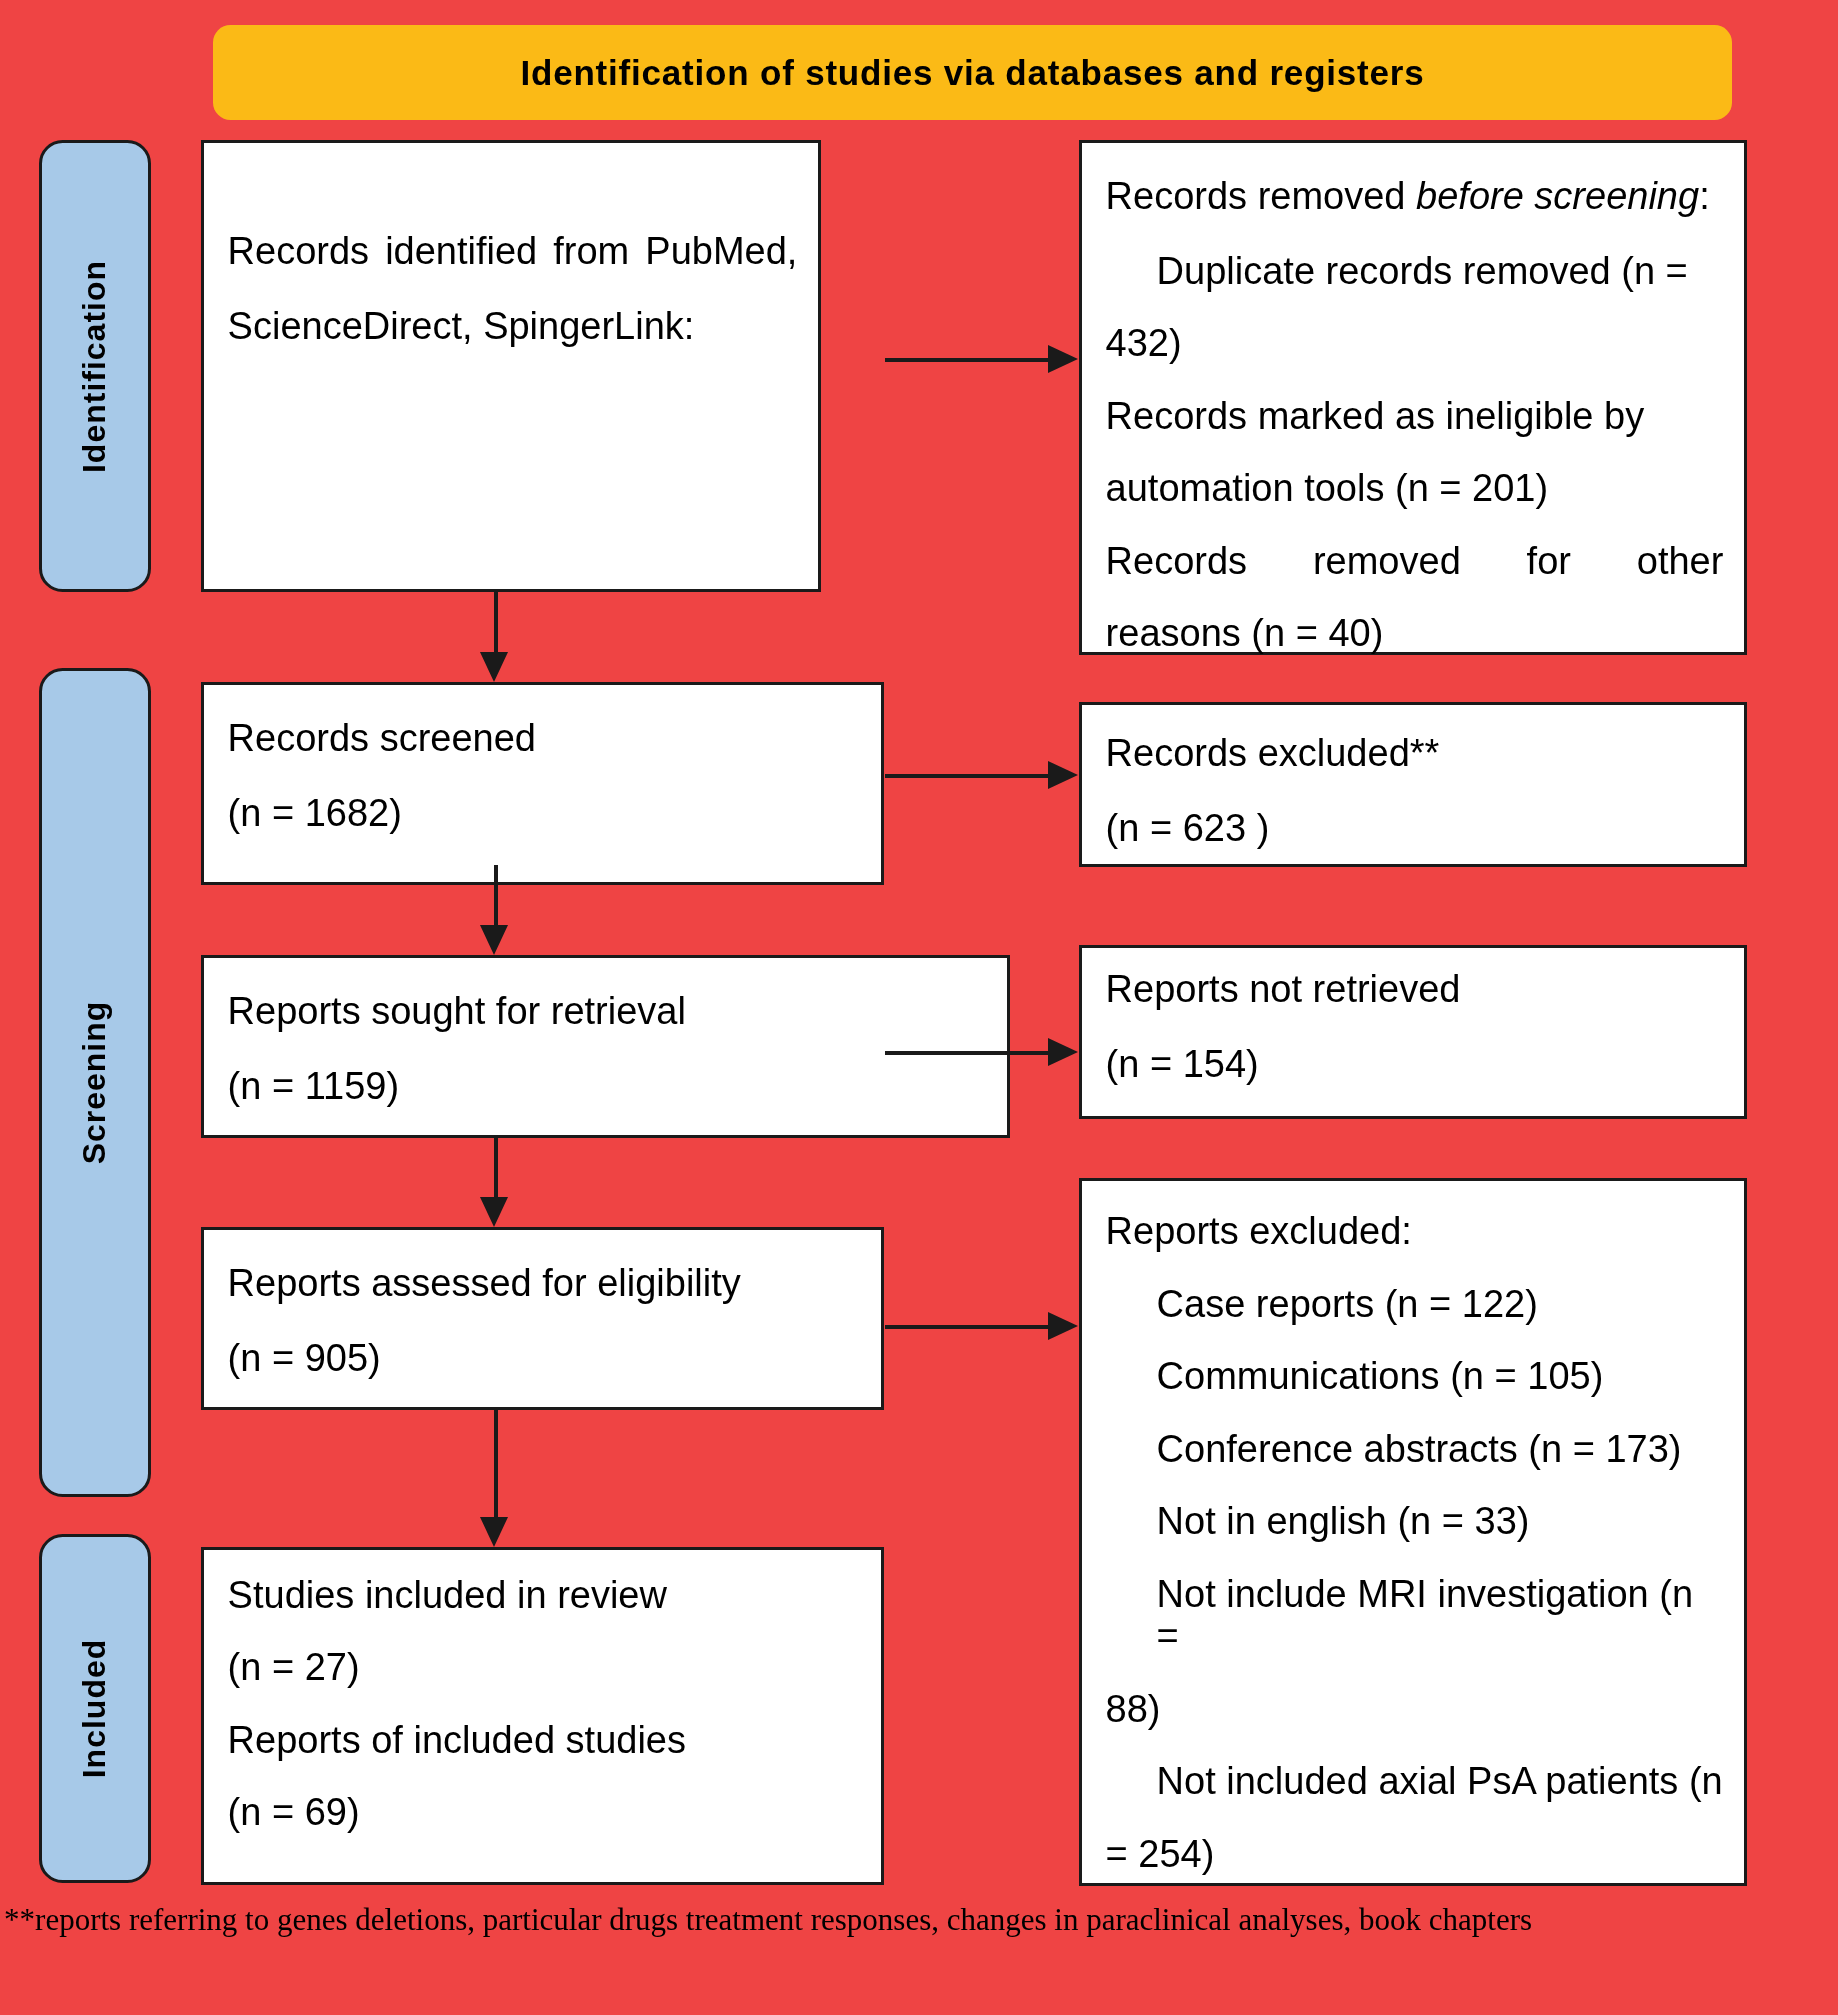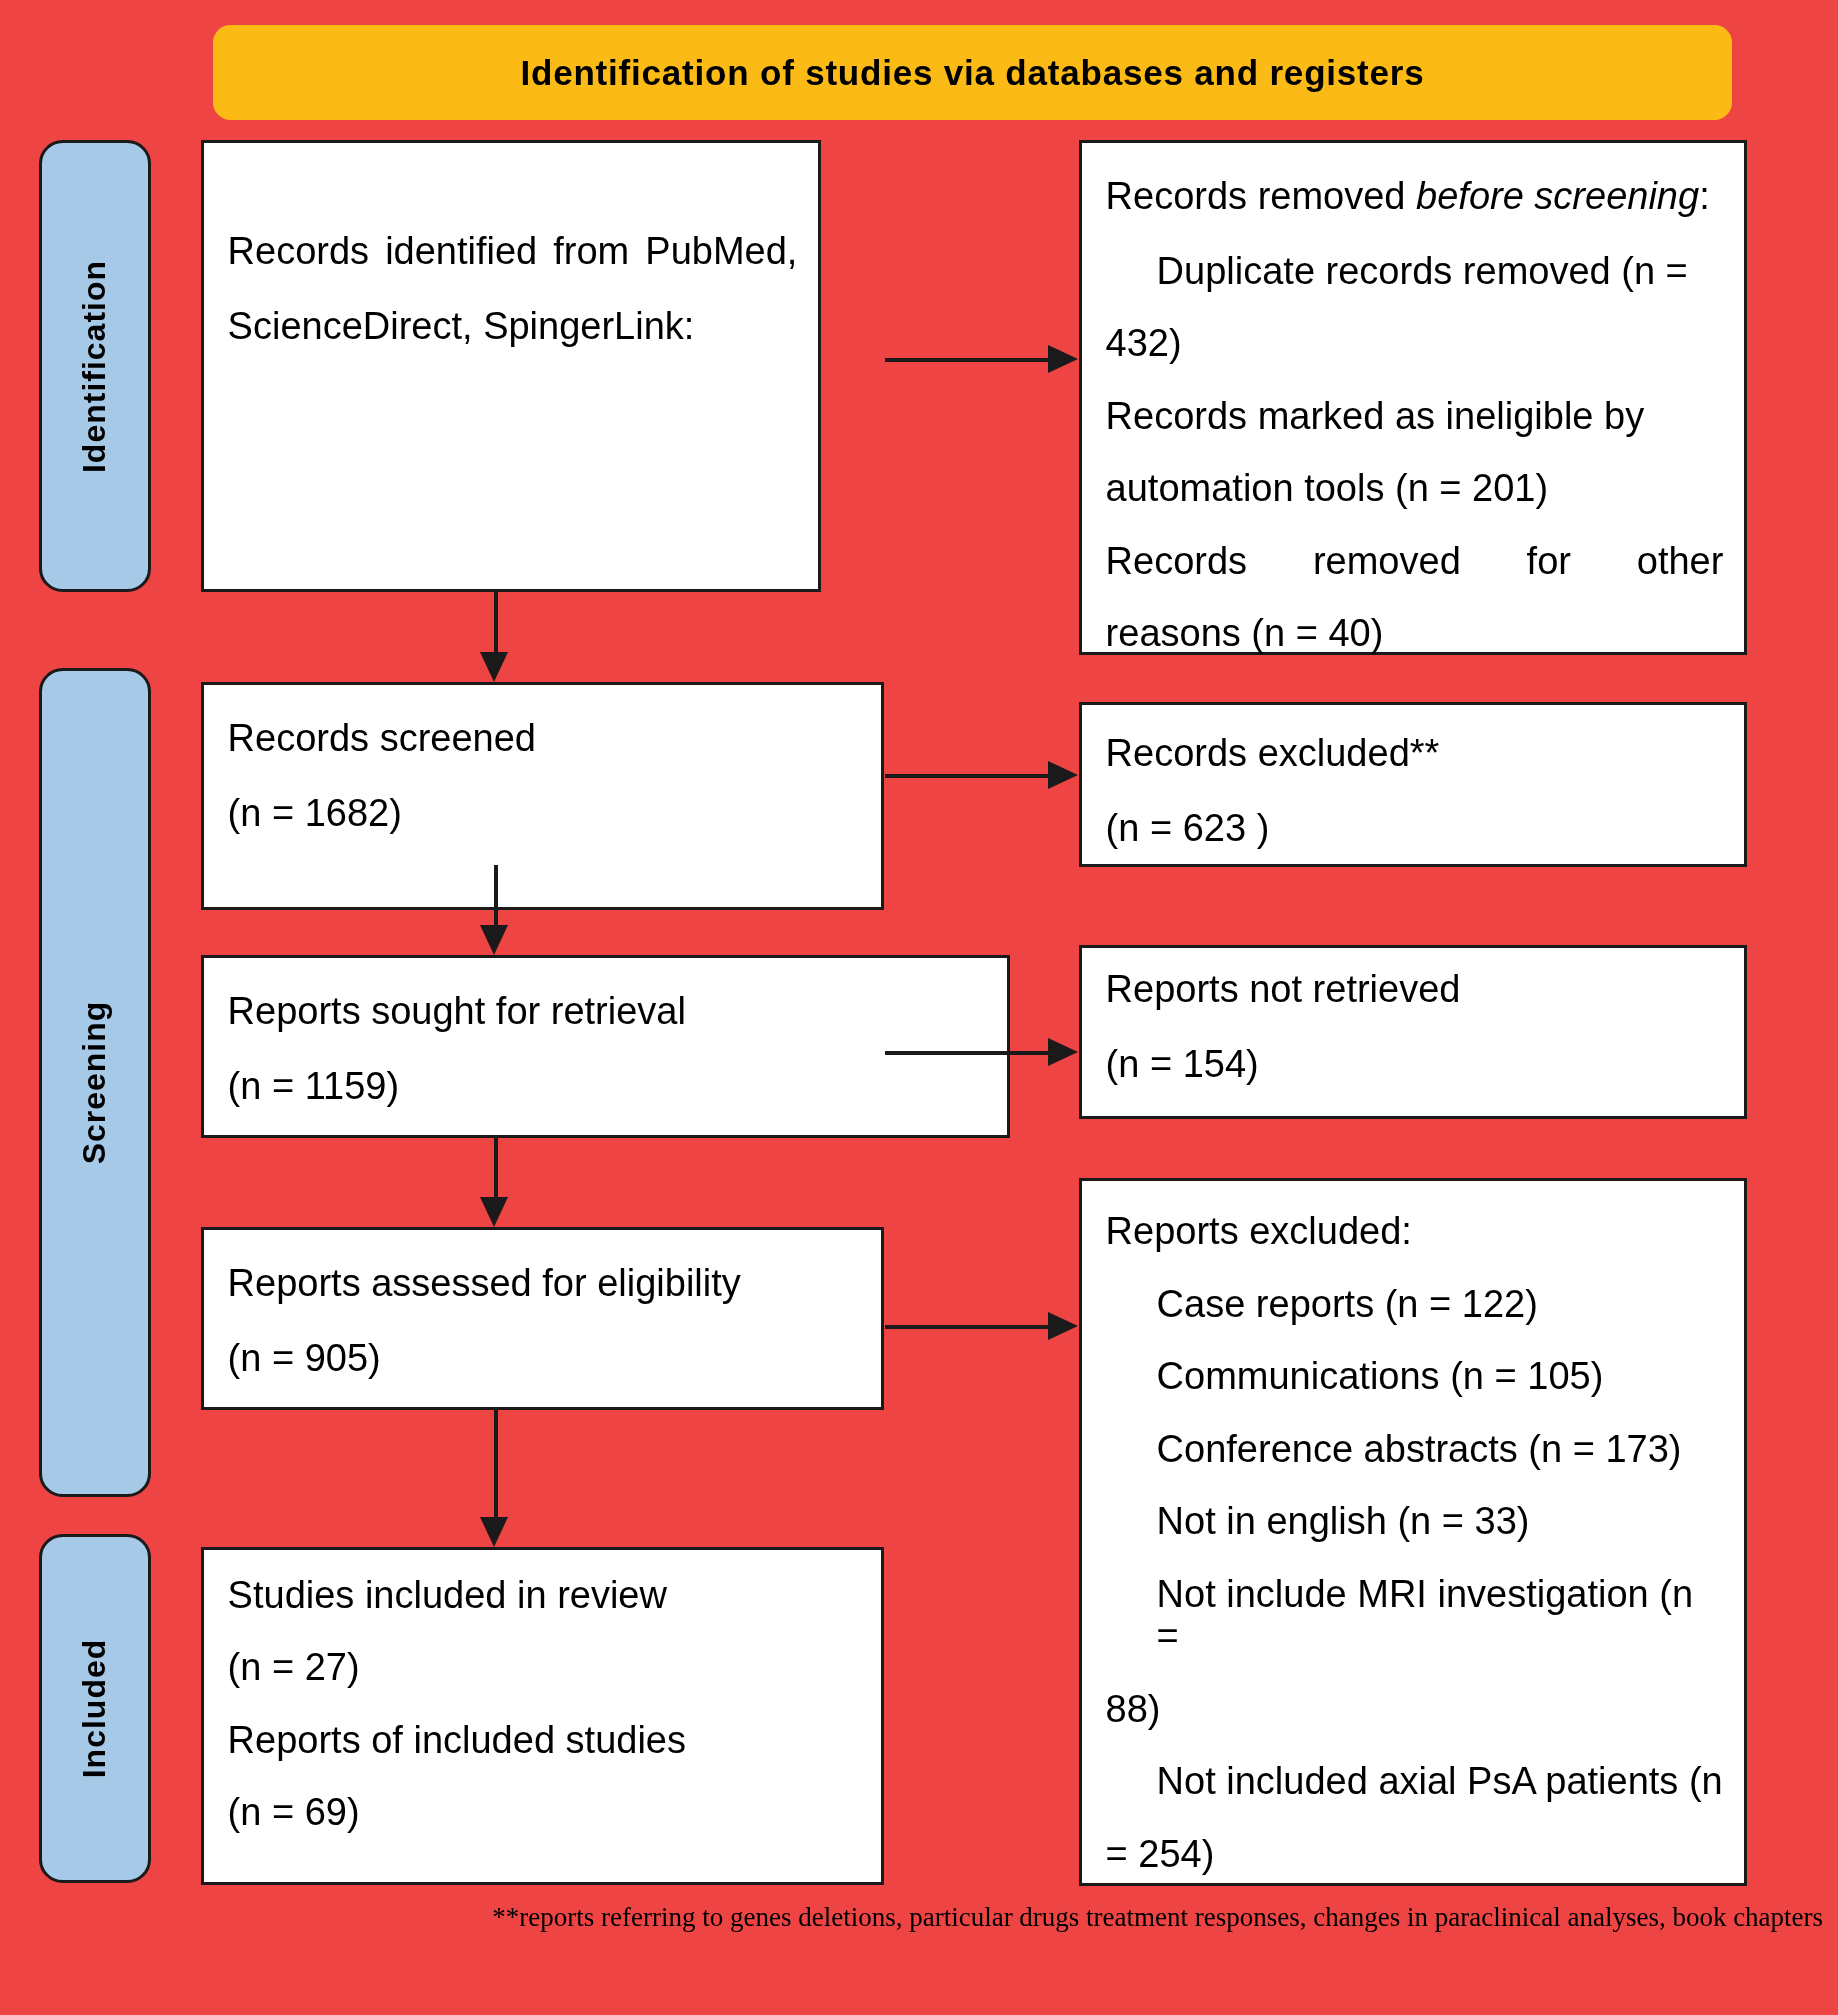--- a/index.html
+++ b/index.html
@@ -107,24 +107,23 @@
     border-left: 30px solid #1a1a1a;
   }
 
   
   .footnote {
     position: absolute;
     left: 4.1px;
     top: 1901px;
     width: 1819px;
     font-family: "Liberation Serif", serif;
-    font-size: 27px;
+    font-size: 31px;
     line-height: 1.24;
     color: #000;
-    text-align: right;
   }
 </style>
 </head>
 <body>
 
 <div id="page">
 
   <div class="banner">
     <span class="banner-text">Identification of studies via databases and registers</span>
   </div>
@@ -157,21 +156,21 @@
     <p class="just tight">Records removed for other</p>
     <p>reasons (n = 40)</p>
   </div>
 
   <div class="hline" style="left:885px; top:358px; width:163px;"></div>
   <div class="arrow-right" style="left:1048px; top:345px;"></div>
 
   <div class="vline" style="left:494px; top:592px; height:68px;"></div>
   <div class="arrow-down" style="left:480px; top:652px;"></div>
 
-  <div class="box" style="left:201px; top:682px; width:683px; height:228px; padding-top:32px;">
+  <div class="box" style="left:201px; top:682px; width:683px; height:203px; padding-top:32px;">
     <p>Records screened</p>
     <p>(n = 1682)</p>
   </div>
 
   <div class="box" style="left:1079px; top:702px; width:668px; height:165px; padding-top:27px;">
     <p>Records excluded**</p>
     <p>(n = 623 )</p>
   </div>
 
   <div class="hline" style="left:885px; top:774px; width:163px;"></div>

